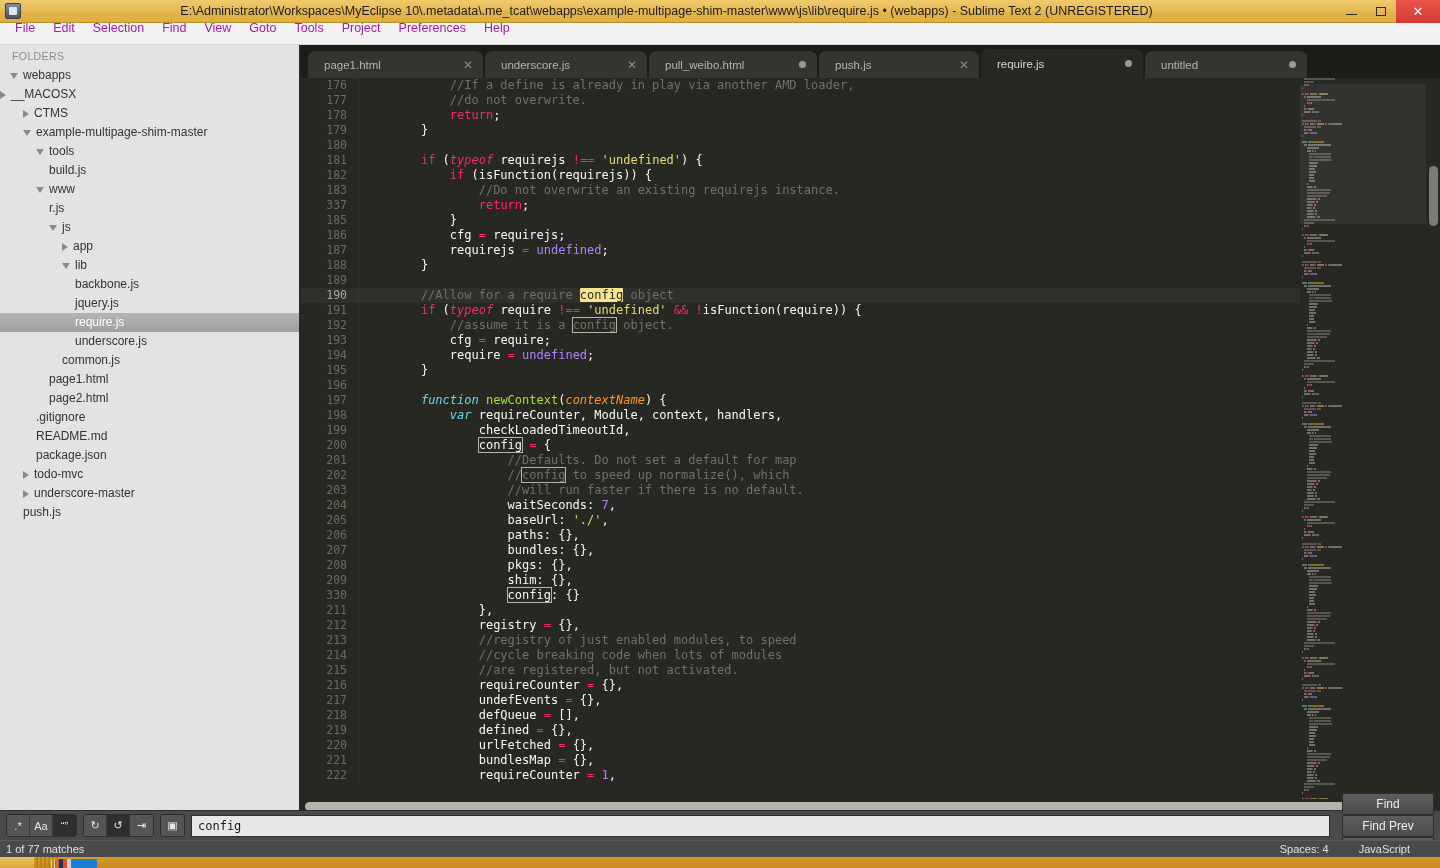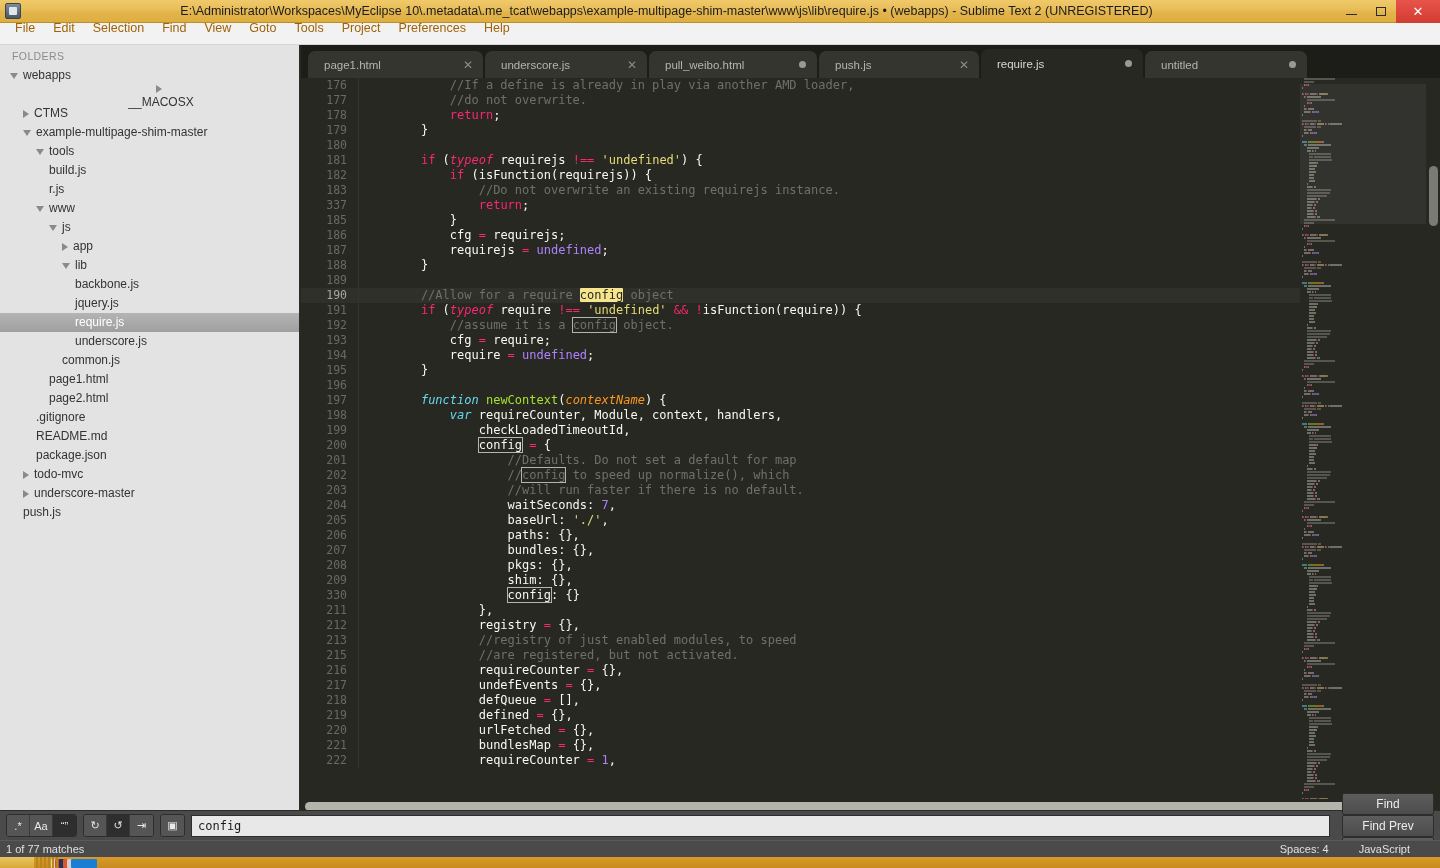--- a/index.html
+++ b/index.html
@@ -62,21 +62,21 @@
   
   #menubar {
     position: absolute; top: 23px; left: 0;
     width: 1440px; height: 22px;
     background: #f2f2f2;
     border-bottom: 1px solid #d6d6d6;
     display: flex; align-items: center;
     padding-left: 6px;
   }
   .menu-item {
-    font-size: 12.5px; color: #a16207;
+    font-size: 12.5px; color: #a21caf;
     padding: 2px 9px; height: 30px; line-height: 15px;
     white-space: nowrap;
   }
 
   
   #sidebar {
     position: absolute; top: 45px; left: 0;
     width: 300px; height: 768px;
     background: #e3e3e3;
     border-right: 1px solid #2b2b2b;
@@ -344,47 +344,47 @@
       <span class="menu-item">Help</span>
     </div>
 
   <div id="sidebar">
     <div id="sidebar-header">FOLDERS</div>
     <div id="sidebar-tree">
         <div class="tree-row" style="padding-left: 10px;">
           <span class="tri open"></span>
           <span>webapps</span>
         </div>
-        <div class="tree-row" style="padding-left: 23px; flex-direction: column;">
+        <div class="tree-row" style="">
           <span class="tri closed"></span>
           <span>__MACOSX</span>
         </div>
         <div class="tree-row" style="padding-left: 23px;">
           <span class="tri closed"></span>
           <span>CTMS</span>
         </div>
         <div class="tree-row" style="padding-left: 23px;">
           <span class="tri open"></span>
           <span>example-multipage-shim-master</span>
         </div>
         <div class="tree-row" style="padding-left: 36px;">
           <span class="tri open"></span>
           <span>tools</span>
         </div>
         <div class="tree-row" style="padding-left: 49px;">
           <span class="tri none" style="margin-right: 0px;"></span>
           <span>build.js</span>
         </div>
+        <div class="tree-row" style="padding-left: 36px;">
+          <span class="tri open"></span>
+          <span>www</span>
+        </div>
         <div class="tree-row" style="padding-left: 49px;">
           <span class="tri none" style="margin-right: 0px;"></span>
           <span>r.js</span>
-        </div>
-        <div class="tree-row" style="padding-left: 36px;">
-          <span class="tri open"></span>
-          <span>www</span>
         </div>
         <div class="tree-row" style="padding-left: 49px;">
           <span class="tri open"></span>
           <span>js</span>
         </div>
         <div class="tree-row" style="padding-left: 62px;">
           <span class="tri closed"></span>
           <span>app</span>
         </div>
         <div class="tree-row" style="padding-left: 62px;">
@@ -513,20 +513,21 @@
           <div class="line"><span class="gutter">204</span><span class="gutter-sep"></span><span class="code"><span class="c-plain">                waitSeconds: </span><span class="c-num">7</span><span class="c-plain">,</span></span></div>
           <div class="line"><span class="gutter">205</span><span class="gutter-sep"></span><span class="code"><span class="c-plain">                baseUrl: </span><span class="c-str">'./'</span><span class="c-plain">,</span></span></div>
           <div class="line"><span class="gutter">206</span><span class="gutter-sep"></span><span class="code"><span class="c-plain">                paths: {},</span></span></div>
           <div class="line"><span class="gutter">207</span><span class="gutter-sep"></span><span class="code"><span class="c-plain">                bundles: {},</span></span></div>
           <div class="line"><span class="gutter">208</span><span class="gutter-sep"></span><span class="code"><span class="c-plain">                pkgs: {},</span></span></div>
           <div class="line"><span class="gutter">209</span><span class="gutter-sep"></span><span class="code"><span class="c-plain">                shim: {},</span></span></div>
           <div class="line"><span class="gutter">330</span><span class="gutter-sep"></span><span class="code"><span class="c-plain">                </span><span class="c-plain hl-box">config</span><span class="c-plain">: {}</span></span></div>
           <div class="line"><span class="gutter">211</span><span class="gutter-sep"></span><span class="code"><span class="c-plain">            },</span></span></div>
           <div class="line"><span class="gutter">212</span><span class="gutter-sep"></span><span class="code"><span class="c-plain">            registry </span><span class="c-op">=</span><span class="c-plain"> {},</span></span></div>
           <div class="line"><span class="gutter">213</span><span class="gutter-sep"></span><span class="code"><span class="c-comment">            //registry of just enabled modules, to speed</span></span></div>
+          <div class="line"><span class="gutter">214</span><span class="gutter-sep"></span><span class="code"><span class="c-comment">            //cycle breaking code when lots of modules</span></span></div>
           <div class="line"><span class="gutter">215</span><span class="gutter-sep"></span><span class="code"><span class="c-comment">            //are registered, but not activated.</span></span></div>
           <div class="line"><span class="gutter">216</span><span class="gutter-sep"></span><span class="code"><span class="c-plain">            requireCounter </span><span class="c-op">=</span><span class="c-plain"> {},</span></span></div>
           <div class="line"><span class="gutter">217</span><span class="gutter-sep"></span><span class="code"><span class="c-plain">            undefEvents </span><span class="c-op">=</span><span class="c-plain"> {},</span></span></div>
           <div class="line"><span class="gutter">218</span><span class="gutter-sep"></span><span class="code"><span class="c-plain">            defQueue </span><span class="c-op">=</span><span class="c-plain"> [],</span></span></div>
           <div class="line"><span class="gutter">219</span><span class="gutter-sep"></span><span class="code"><span class="c-plain">            defined </span><span class="c-op">=</span><span class="c-plain"> {},</span></span></div>
           <div class="line"><span class="gutter">220</span><span class="gutter-sep"></span><span class="code"><span class="c-plain">            urlFetched </span><span class="c-op">=</span><span class="c-plain"> {},</span></span></div>
           <div class="line"><span class="gutter">221</span><span class="gutter-sep"></span><span class="code"><span class="c-plain">            bundlesMap </span><span class="c-op">=</span><span class="c-plain"> {},</span></span></div>
           <div class="line"><span class="gutter">222</span><span class="gutter-sep"></span><span class="code"><span class="c-plain">            requireCounter </span><span class="c-op">=</span><span class="c-plain"> </span><span class="c-num">1</span><span class="c-plain">,</span></span></div>
         </div>
     </div>

